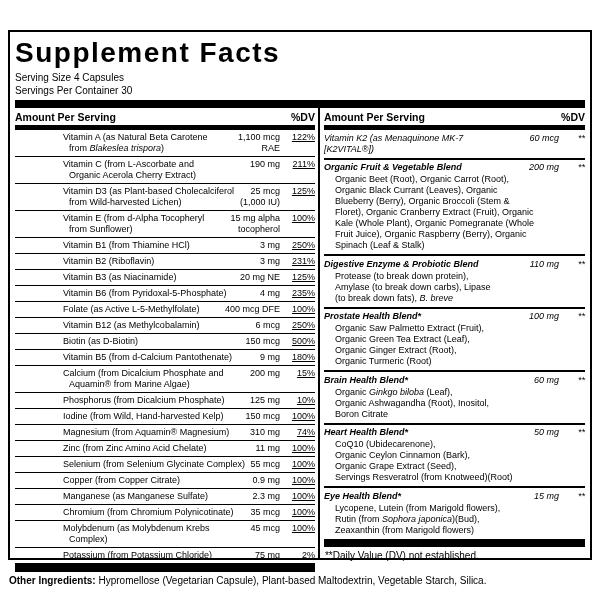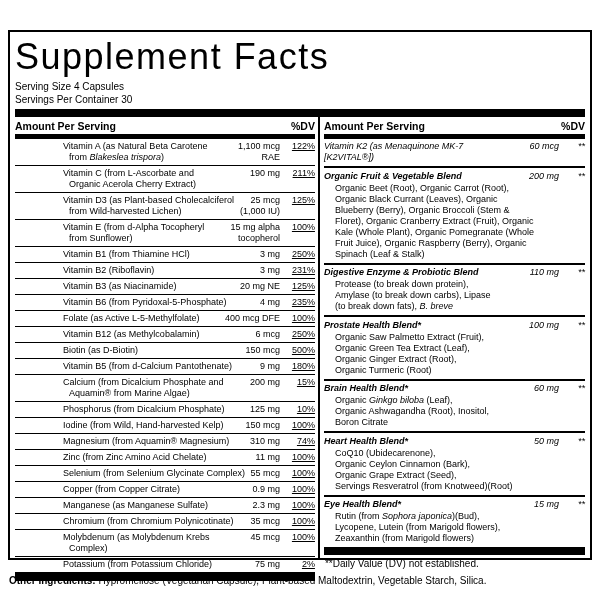--- a/index.html
+++ b/index.html
@@ -8,21 +8,21 @@
     font-family: "Liberation Sans", sans-serif; color: #000;
     -webkit-font-smoothing: antialiased;
   }
   .label-box {
     position: absolute; left: 8px; top: 30px; width: 584px; height: 530px;
     border: 2px solid #000; box-sizing: border-box;
     padding: 4px 5px 0 5px;
     display: flex; flex-direction: column;
   }
   .sf-title {
-    font-size: 36px; font-weight: normal; letter-spacing: 1.5px;
+    font-size: 28px; font-weight: bold; letter-spacing: 1.5px;
     line-height: 1.05; padding-top: 2px;
   }
   .serving-info { font-size: 10px; line-height: 13px; margin-top: 4px; }
   .thick-bar { height: 8px; background: #000; margin-top: 3px; flex: none; }
   .columns { display: flex; flex: 1; min-height: 0; }
   .col { display: flex; flex-direction: column; box-sizing: border-box; }
   .col-left { width: 53.5%; border-right: 2px solid #000; padding-right: 3px; }
   .col-right { width: 46.5%; padding-left: 4px; }
   .col-header {
     display: flex; justify-content: space-between; align-items: flex-start;
@@ -383,22 +383,22 @@
               <div>Servings Resveratrol (from Knotweed)(Root)</div>
             </div>
           </div>
           <div class="brow">
             <div class="brow-head">
               <div class="name bold">Eye Health Blend*</div>
               <div class="amt">15 mg</div>
               <div class="dv">**</div>
             </div>
             <div class="ingredients">
+              <div>Lycopene, Lutein (from Marigold flowers),</div>
               <div><span>Rutin (from </span><i>Sophora japonica</i><span>)(Bud),</span></div>
-              <div>Lycopene, Lutein (from Marigold flowers),</div>
               <div>Zeaxanthin (from Marigold flowers)</div>
             </div>
           </div>
         </div>
       <div class="footnote-bar"></div>
       <div class="footnote">**Daily Value (DV) not established.</div>
     </div>
   </div>
 </div>
 

